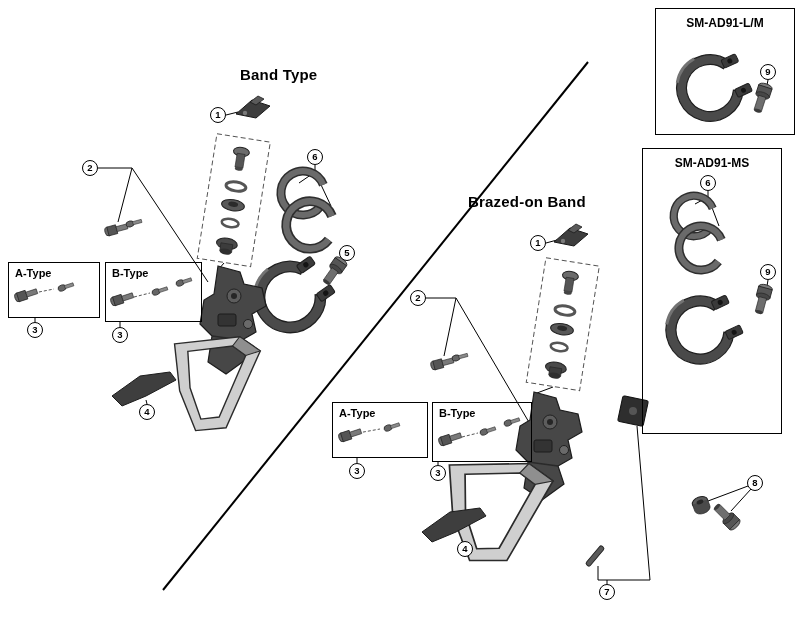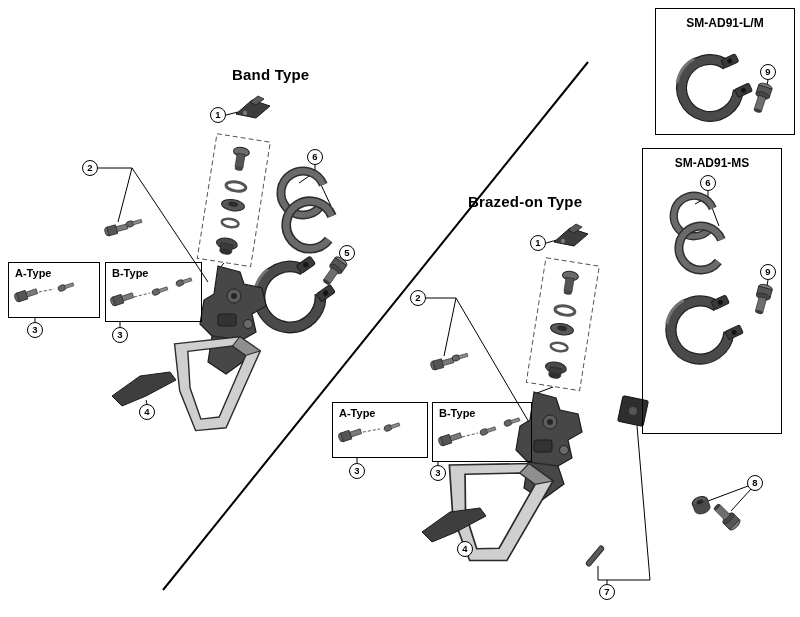--- a/index.html
+++ b/index.html
@@ -167,22 +167,22 @@
 
     <use href="#clamp-band" transform="translate(710,88) rotate(-25) scale(0.98)"></use>
     <use href="#v-bolt" transform="translate(766,85) rotate(18)"></use>
 
     <use href="#shim" transform="translate(694,216) rotate(8) scale(0.92)"></use>
     <use href="#shim" transform="translate(701,248) rotate(8)"></use>
     <use href="#clamp-band" transform="translate(700,330) rotate(-25)"></use>
     <use href="#v-bolt" transform="translate(766,286) rotate(15)"></use>
   </svg>
 
-  <div class="heading" style="left:232px; top:66px;">Band Type</div>
-  <div class="heading" style="left:468px; top:193px;">Brazed-on Type</div>
+  <div class="heading" style="left:240px; top:66px;">Band Type</div>
+  <div class="heading" style="left:468px; top:193px;">Brazed-on Band</div>
 
   <div class="pbox" style="left:655px; top:8px; width:140px; height:127px;">
     <div class="pbox-title centered">SM-AD91-L/M</div>
   </div>
   <div class="pbox" style="left:642px; top:148px; width:140px; height:286px;">
     <div class="pbox-title centered">SM-AD91-MS</div>
   </div>
   <div class="pbox" style="left:8px; top:262px; width:92px; height:56px;">
     <div class="pbox-title">A-Type</div>
   </div>

